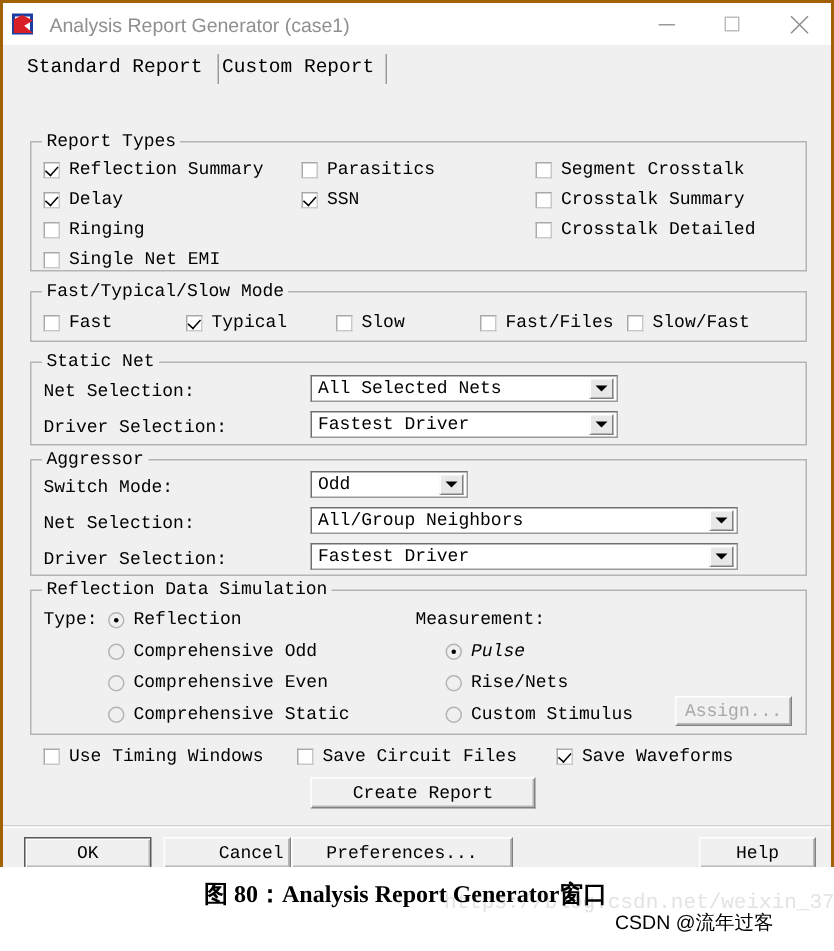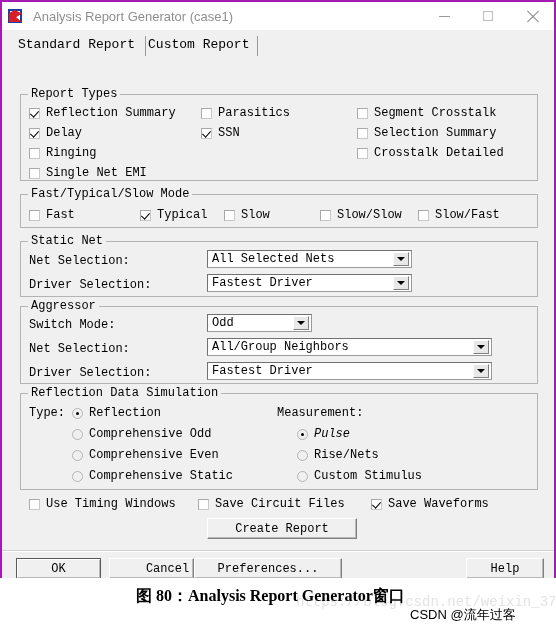--- a/index.html
+++ b/index.html
@@ -15,21 +15,21 @@
     overflow: hidden;
   }
 
   
   .window {
     position: absolute;
     left: 0; top: 0;
     width: 556px;
     height: 578px;
     box-sizing: border-box;
-    border: 2px solid #a21caf;
+    border: 2px solid #a16207;
     background: #f0f0f0;
   }
 
   
   .titlebar {
     position: relative;
     height: 28px;
     background: #ffffff;
     display: flex;
     align-items: center;
@@ -373,45 +373,45 @@
     <div class="ctl" style="left:199px; top:70px;">
       <span class="cb checked"></span>
       <span>SSN</span>
     </div>
     <div class="ctl" style="left:355px; top:50px;justify-content:flex-end;">
       <span class="cb"></span>
       <span>Segment Crosstalk</span>
     </div>
     <div class="ctl" style="left:355px; top:70px;">
       <span class="cb"></span>
-      <span>Selection Summary</span>
+      <span>Crosstalk Summary</span>
     </div>
     <div class="ctl" style="left:355px; top:90px;">
       <span class="cb"></span>
       <span>Crosstalk Detailed</span>
     </div>
 
     <div class="group" style="left:18px; top:138px; width:518px; height:34px;">
       <span class="legend">Fast/Typical/Slow Mode</span>
     </div>
     <div class="ctl" style="left:27px; top:152px;">
       <span class="cb"></span>
       <span>Fast</span>
     </div>
-    <div class="ctl" style="left:138px; top:152px;">
+    <div class="ctl" style="left:122px; top:152px;">
       <span class="cb checked"></span>
       <span>Typical</span>
     </div>
     <div class="ctl" style="left:222px; top:152px;">
       <span class="cb"></span>
       <span>Slow</span>
     </div>
     <div class="ctl" style="left:318px; top:152px;">
       <span class="cb"></span>
-      <span>Slow/Slow</span>
+      <span>Fast/Files</span>
     </div>
     <div class="ctl" style="left:416px; top:152px;">
       <span class="cb"></span>
       <span>Slow/Fast</span>
     </div>
 
     <div class="group" style="left:18px; top:185px; width:518px; height:56px;">
       <span class="legend">Static Net</span>
     </div>
     <div class="lbl" style="left:27px; top:198px;">Net Selection:</div>
@@ -480,20 +480,21 @@
       <span>Pulse</span>
     </div>
     <div class="ctl" style="left:295px; top:392px;">
       <span class="rb"></span>
       <span>Rise/Nets</span>
     </div>
     <div class="ctl" style="left:295px; top:413px;">
       <span class="rb"></span>
       <span>Custom Stimulus</span>
     </div>
+    <div class="btn disabled" style="left:448px; top:408px; width:78px; height:20px;">Assign...</div>
 
     <div class="ctl" style="left:27px; top:441px;">
       <span class="cb"></span>
       <span>Use Timing Windows</span>
     </div>
     <div class="ctl" style="left:196px; top:441px;">
       <span class="cb"></span>
       <span>Save Circuit Files</span>
     </div>
     <div class="ctl" style="left:369px; top:441px;">

